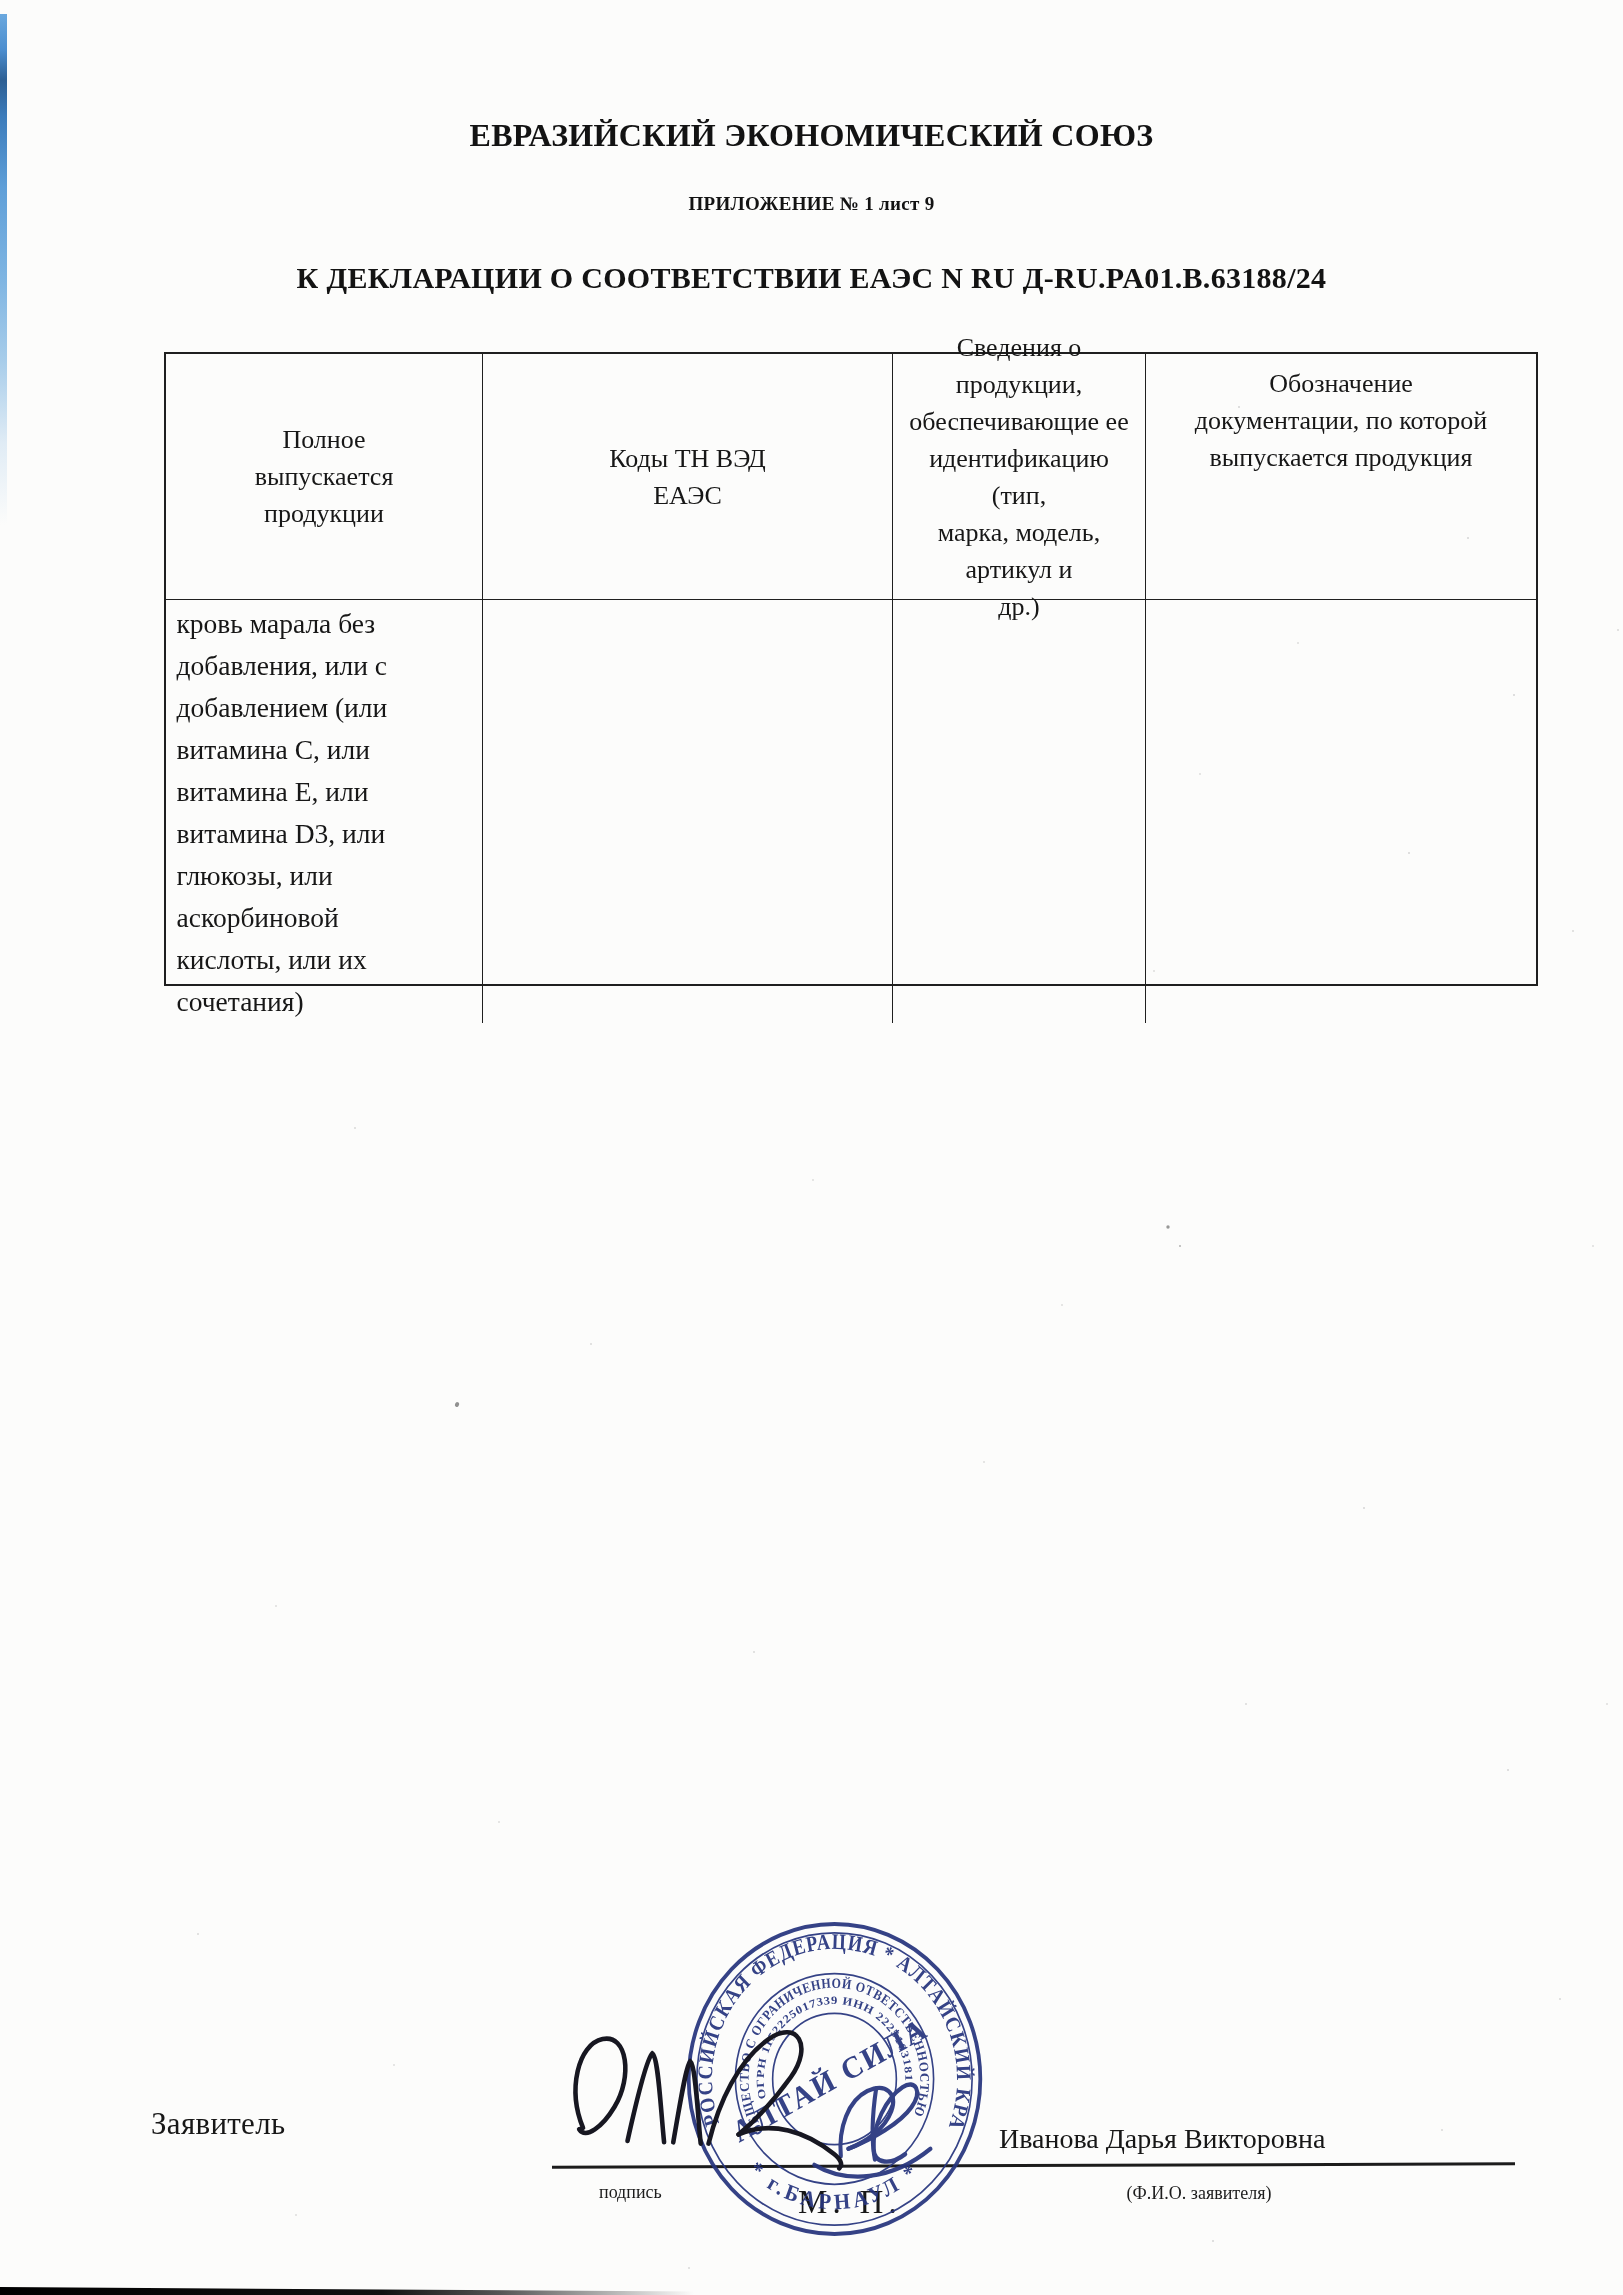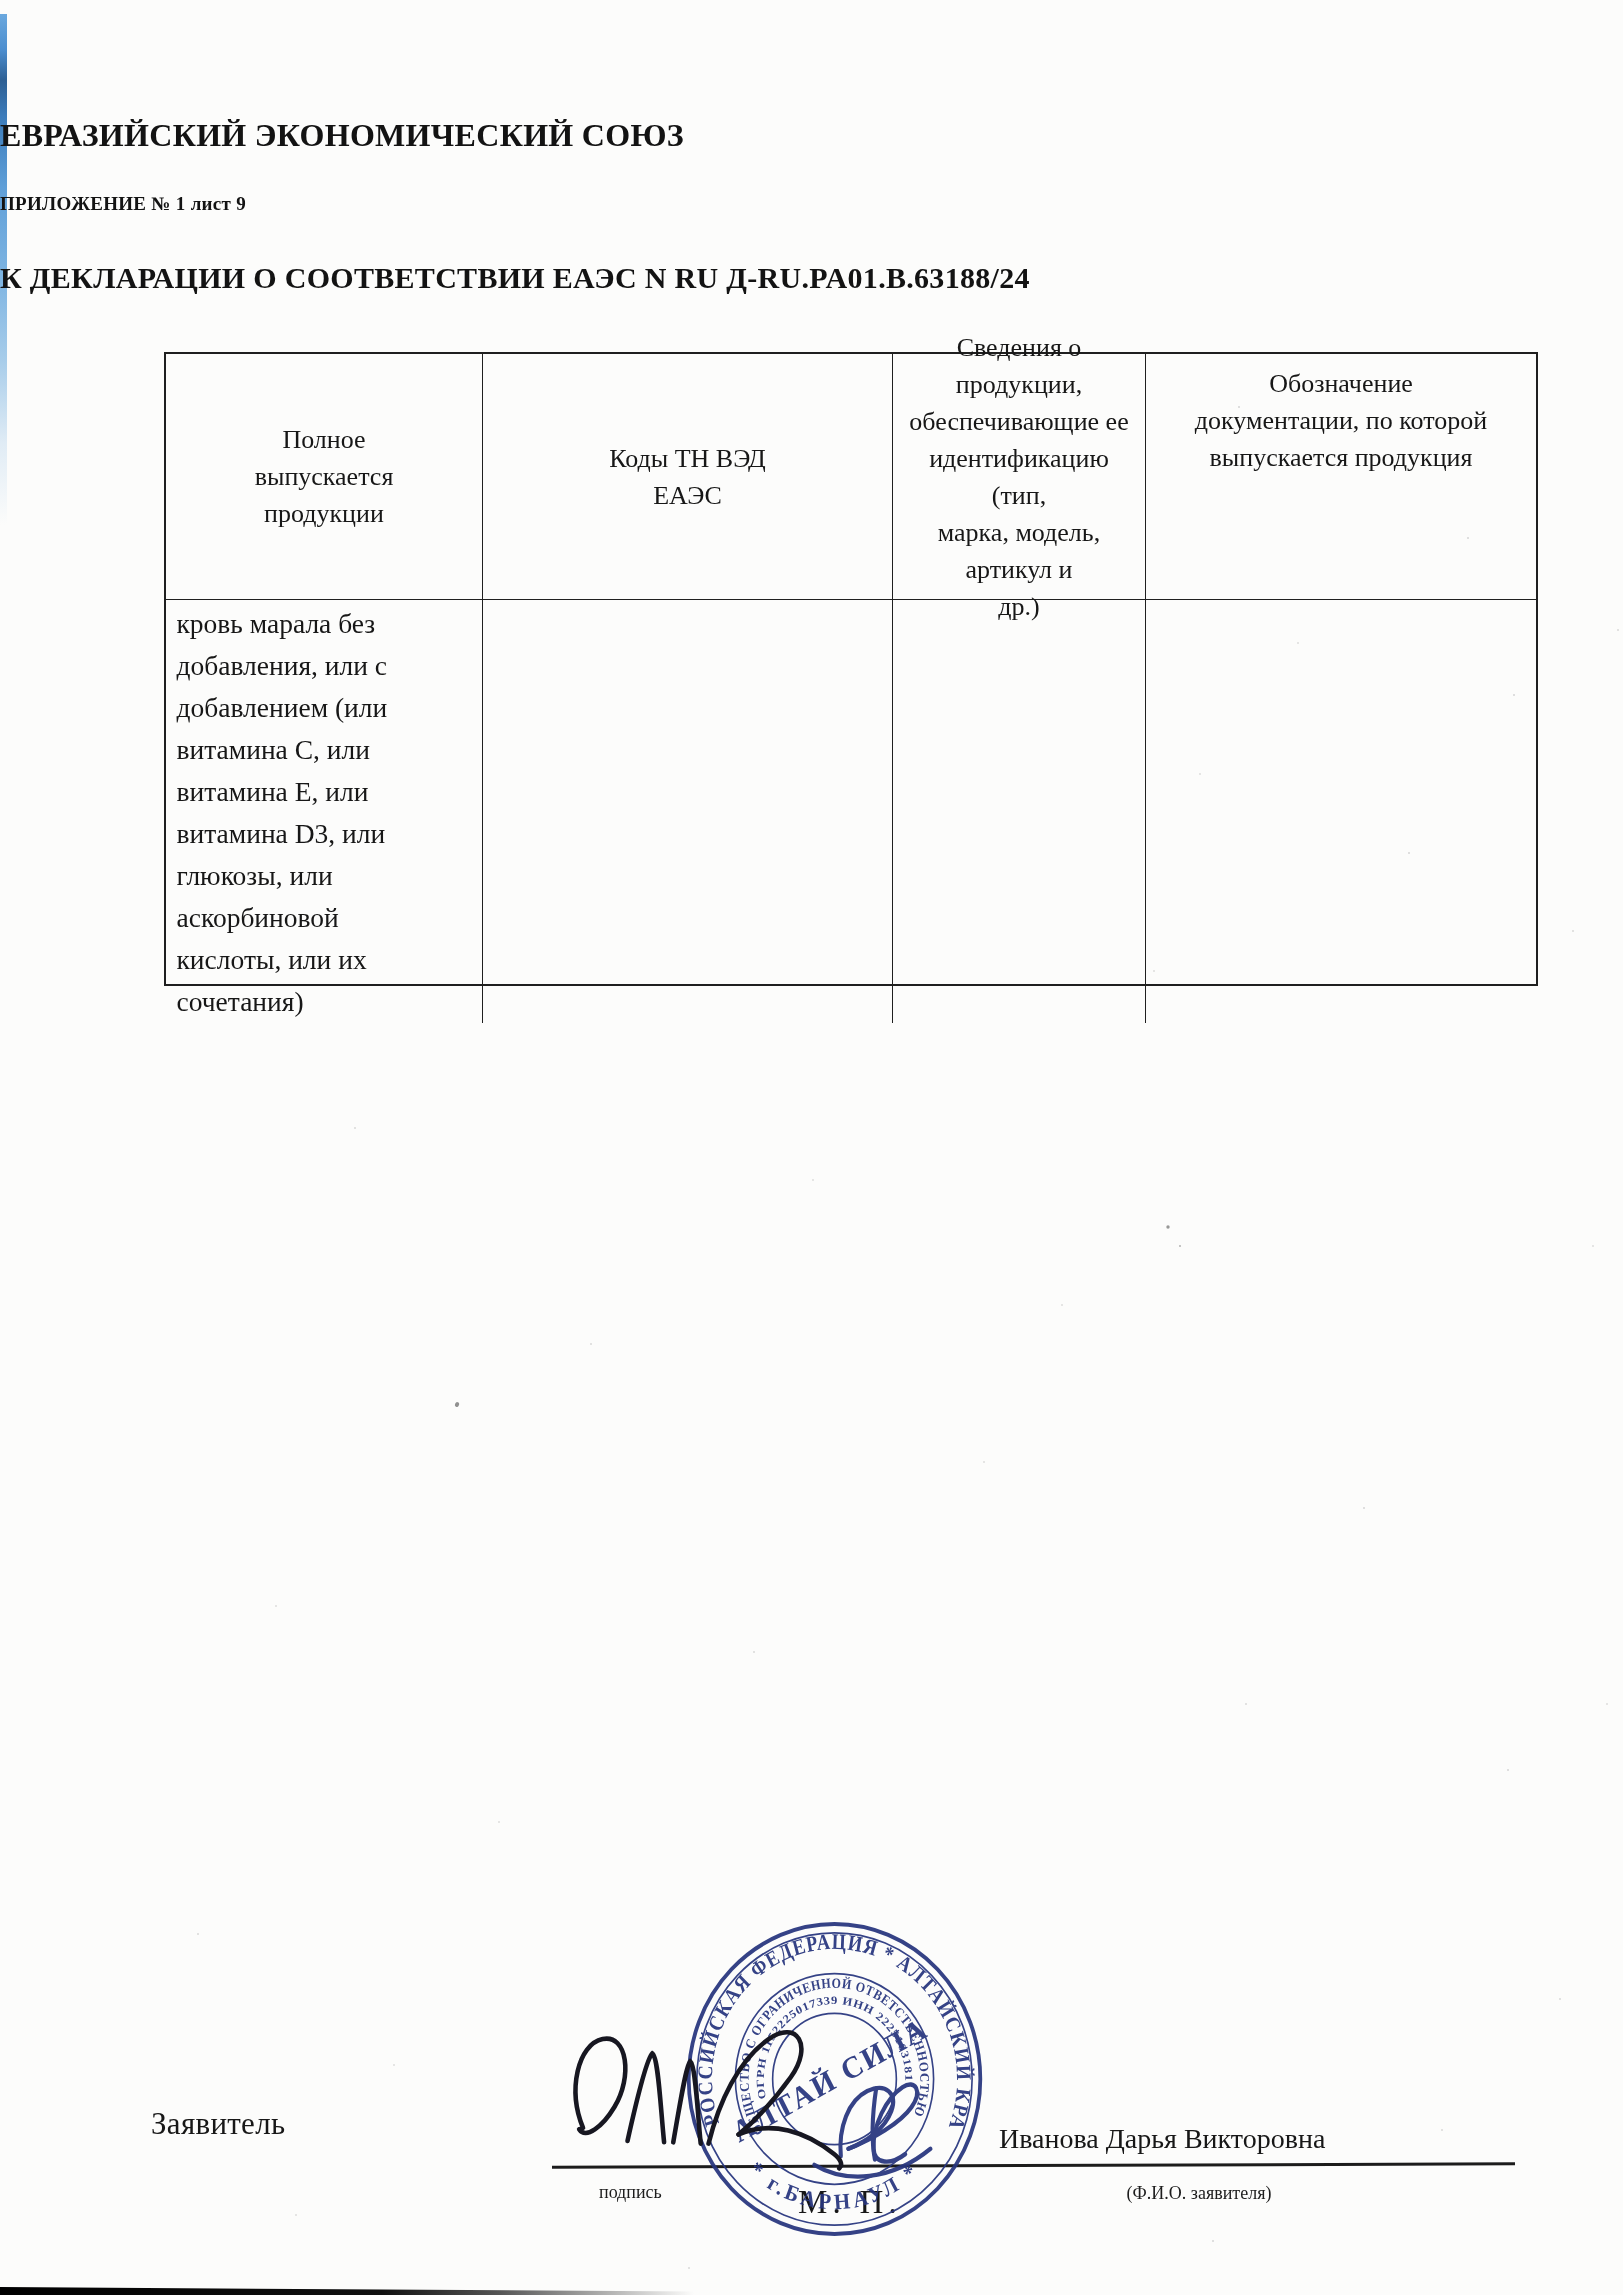--- a/index.html
+++ b/index.html
@@ -49,21 +49,21 @@
       295px 2214px 0 0 rgba(120,120,120,.22), 688px 2267px 0 0 rgba(120,120,120,.25),
       1592px 1245px 0 0 rgba(120,120,120,.22), 1606px 1703px 0 0 rgba(120,120,120,.22),
       1061px 1304px 0 0 rgba(120,120,120,.22), 1617px 629px 0 0 rgba(120,120,120,.25);
   }
   .ink-dot {
     position:absolute; left:455px; top:1402px; width:3.9px; height:5.2px;
     background:#4a4a4a; border-radius:50% 60% 50% 60%; transform:rotate(24deg); opacity:.6;
   }
 
   
-  .title { position:absolute; left:0; width:100%; font-weight:bold; letter-spacing:0.3px; color:#131313; }
+  .title { position:absolute; left:0; width:100%; text-align:center; font-weight:bold; letter-spacing:0.3px; color:#131313; }
   .t1 { top:117px; font-size:32px; }
   .t2 { top:193px; font-size:19px; }
   .t3 { top:261px; font-size:30px; }
 
   
   .doc-table {
     position:absolute; left:164px; top:352px; width:1374px; height:634px;
     border:2px solid #1f1f1f;
     display:grid;
     grid-template-columns:317px 410px 253px 1fr;

